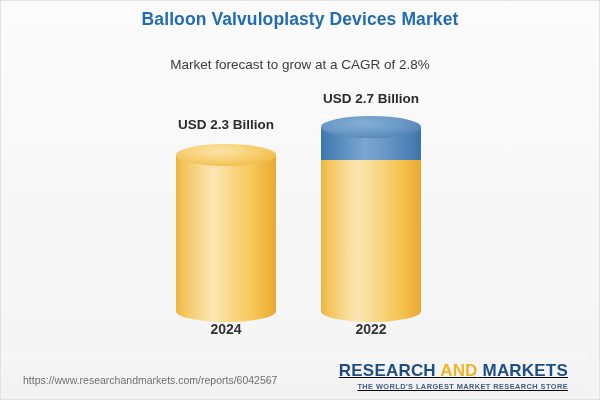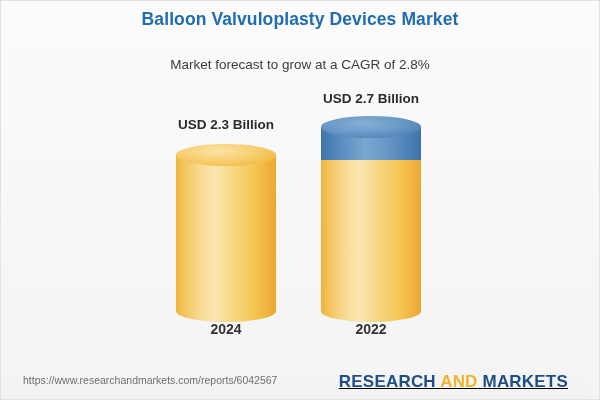--- a/index.html
+++ b/index.html
@@ -240,16 +240,17 @@
       </div>
       <div class="axis-label">2022</div>
     </div>
 
   </div>
 
   <div class="footer">
     <div class="source-url">https://www.researchandmarkets.com/reports/6042567</div>
     <div class="logo">
       <div class="logo-main"><span>RESEARCH</span> <span class="logo-and">AND</span> <span>MARKETS</span></div>
+      <div class="logo-tagline">THE WORLD'S LARGEST MARKET RESEARCH STORE</div>
     </div>
   </div>
 
 </div>
 
 </body></html>

